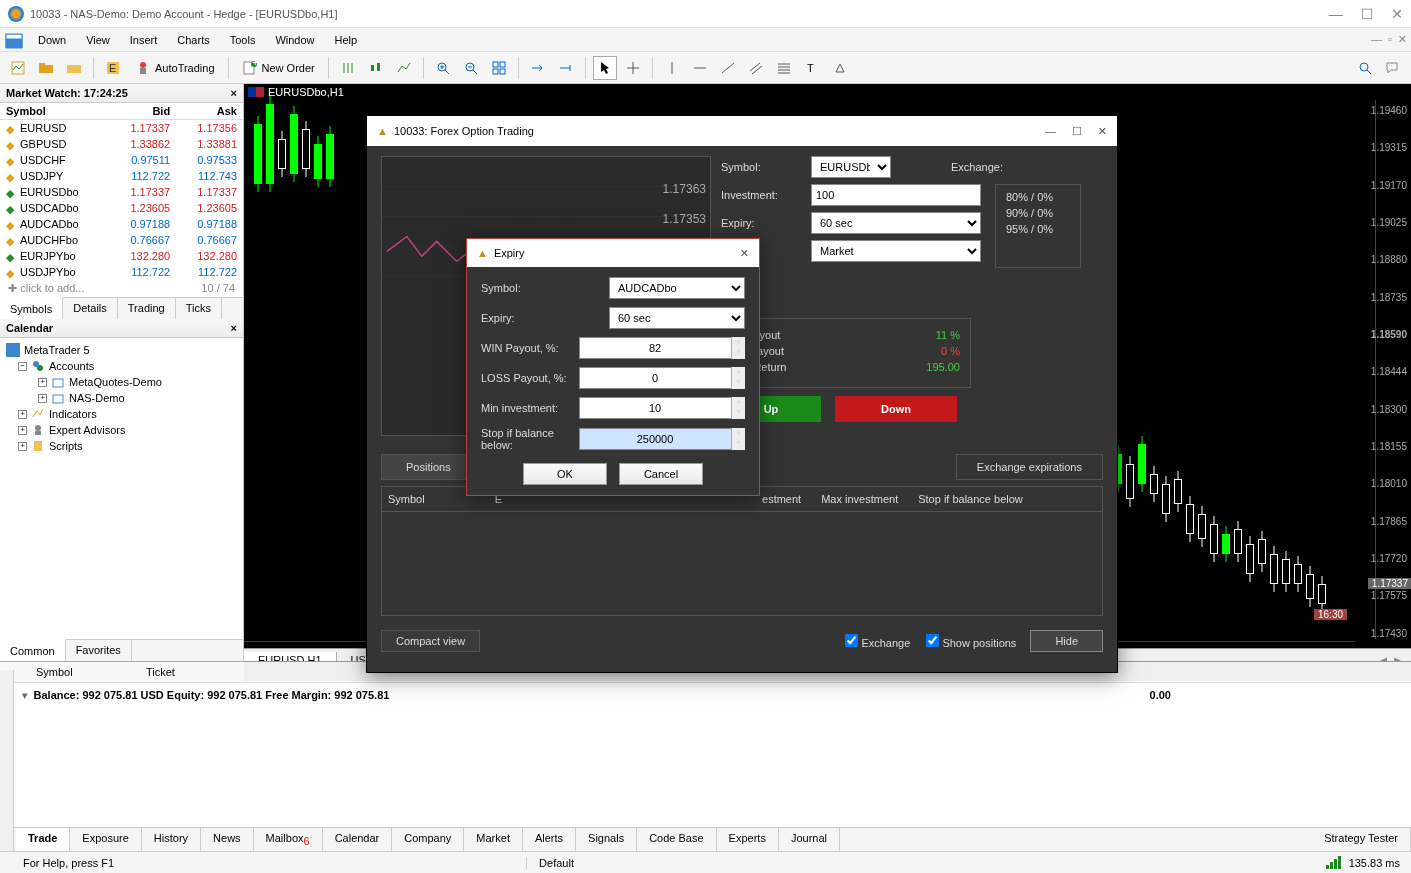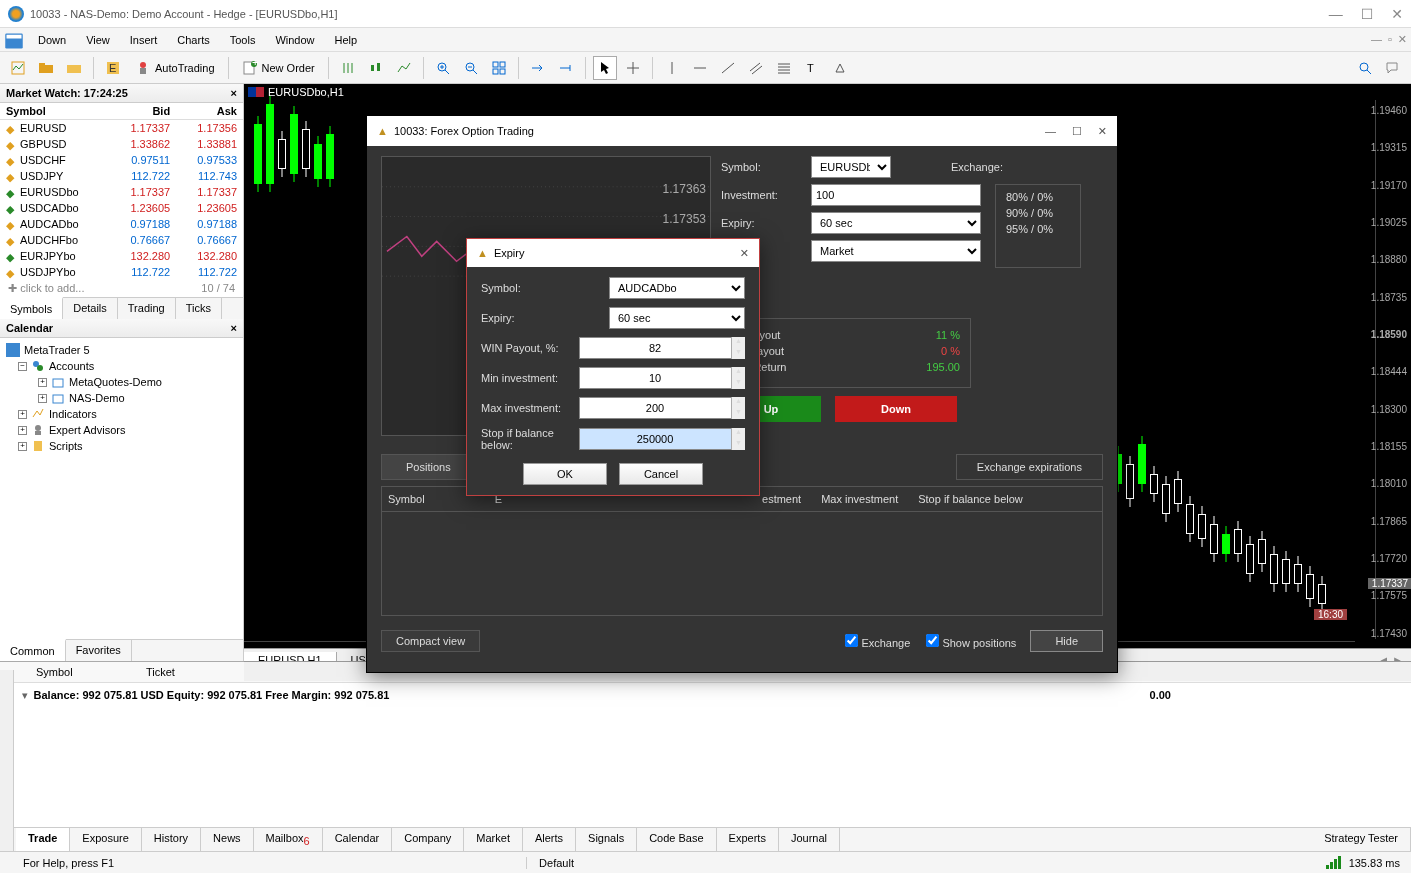--- a/index.html
+++ b/index.html
@@ -755,29 +755,29 @@
         <select><option>60 sec</option></select>
       </div>
     <div class="exp-row">
         <label>WIN Payout, %:</label>
         <div class="spin"><input value="82" style=""><div class="ctrl">
             <span>▲</span>
             <span>▼</span>
           </div></div>
       </div>
     <div class="exp-row">
-        <label>Min investment:</label>
-        <div class="spin"><input value="10" style=""><div class="ctrl">
+        <label>LOSS Payout, %:</label>
+        <div class="spin"><input value="0" style=""><div class="ctrl">
             <span>▲</span>
             <span>▼</span>
           </div></div>
       </div>
     <div class="exp-row">
-        <label>Max investment:</label>
-        <div class="spin"><input value="200" style=""><div class="ctrl">
+        <label>Min investment:</label>
+        <div class="spin"><input value="10" style=""><div class="ctrl">
             <span>▲</span>
             <span>▼</span>
           </div></div>
       </div>
     <div class="exp-row">
         <label>Stop if balance below:</label>
         <div class="spin"><input class="sel-hl" value="250000" style=""><div class="ctrl">
             <span>▲</span>
             <span>▼</span>
           </div></div>

